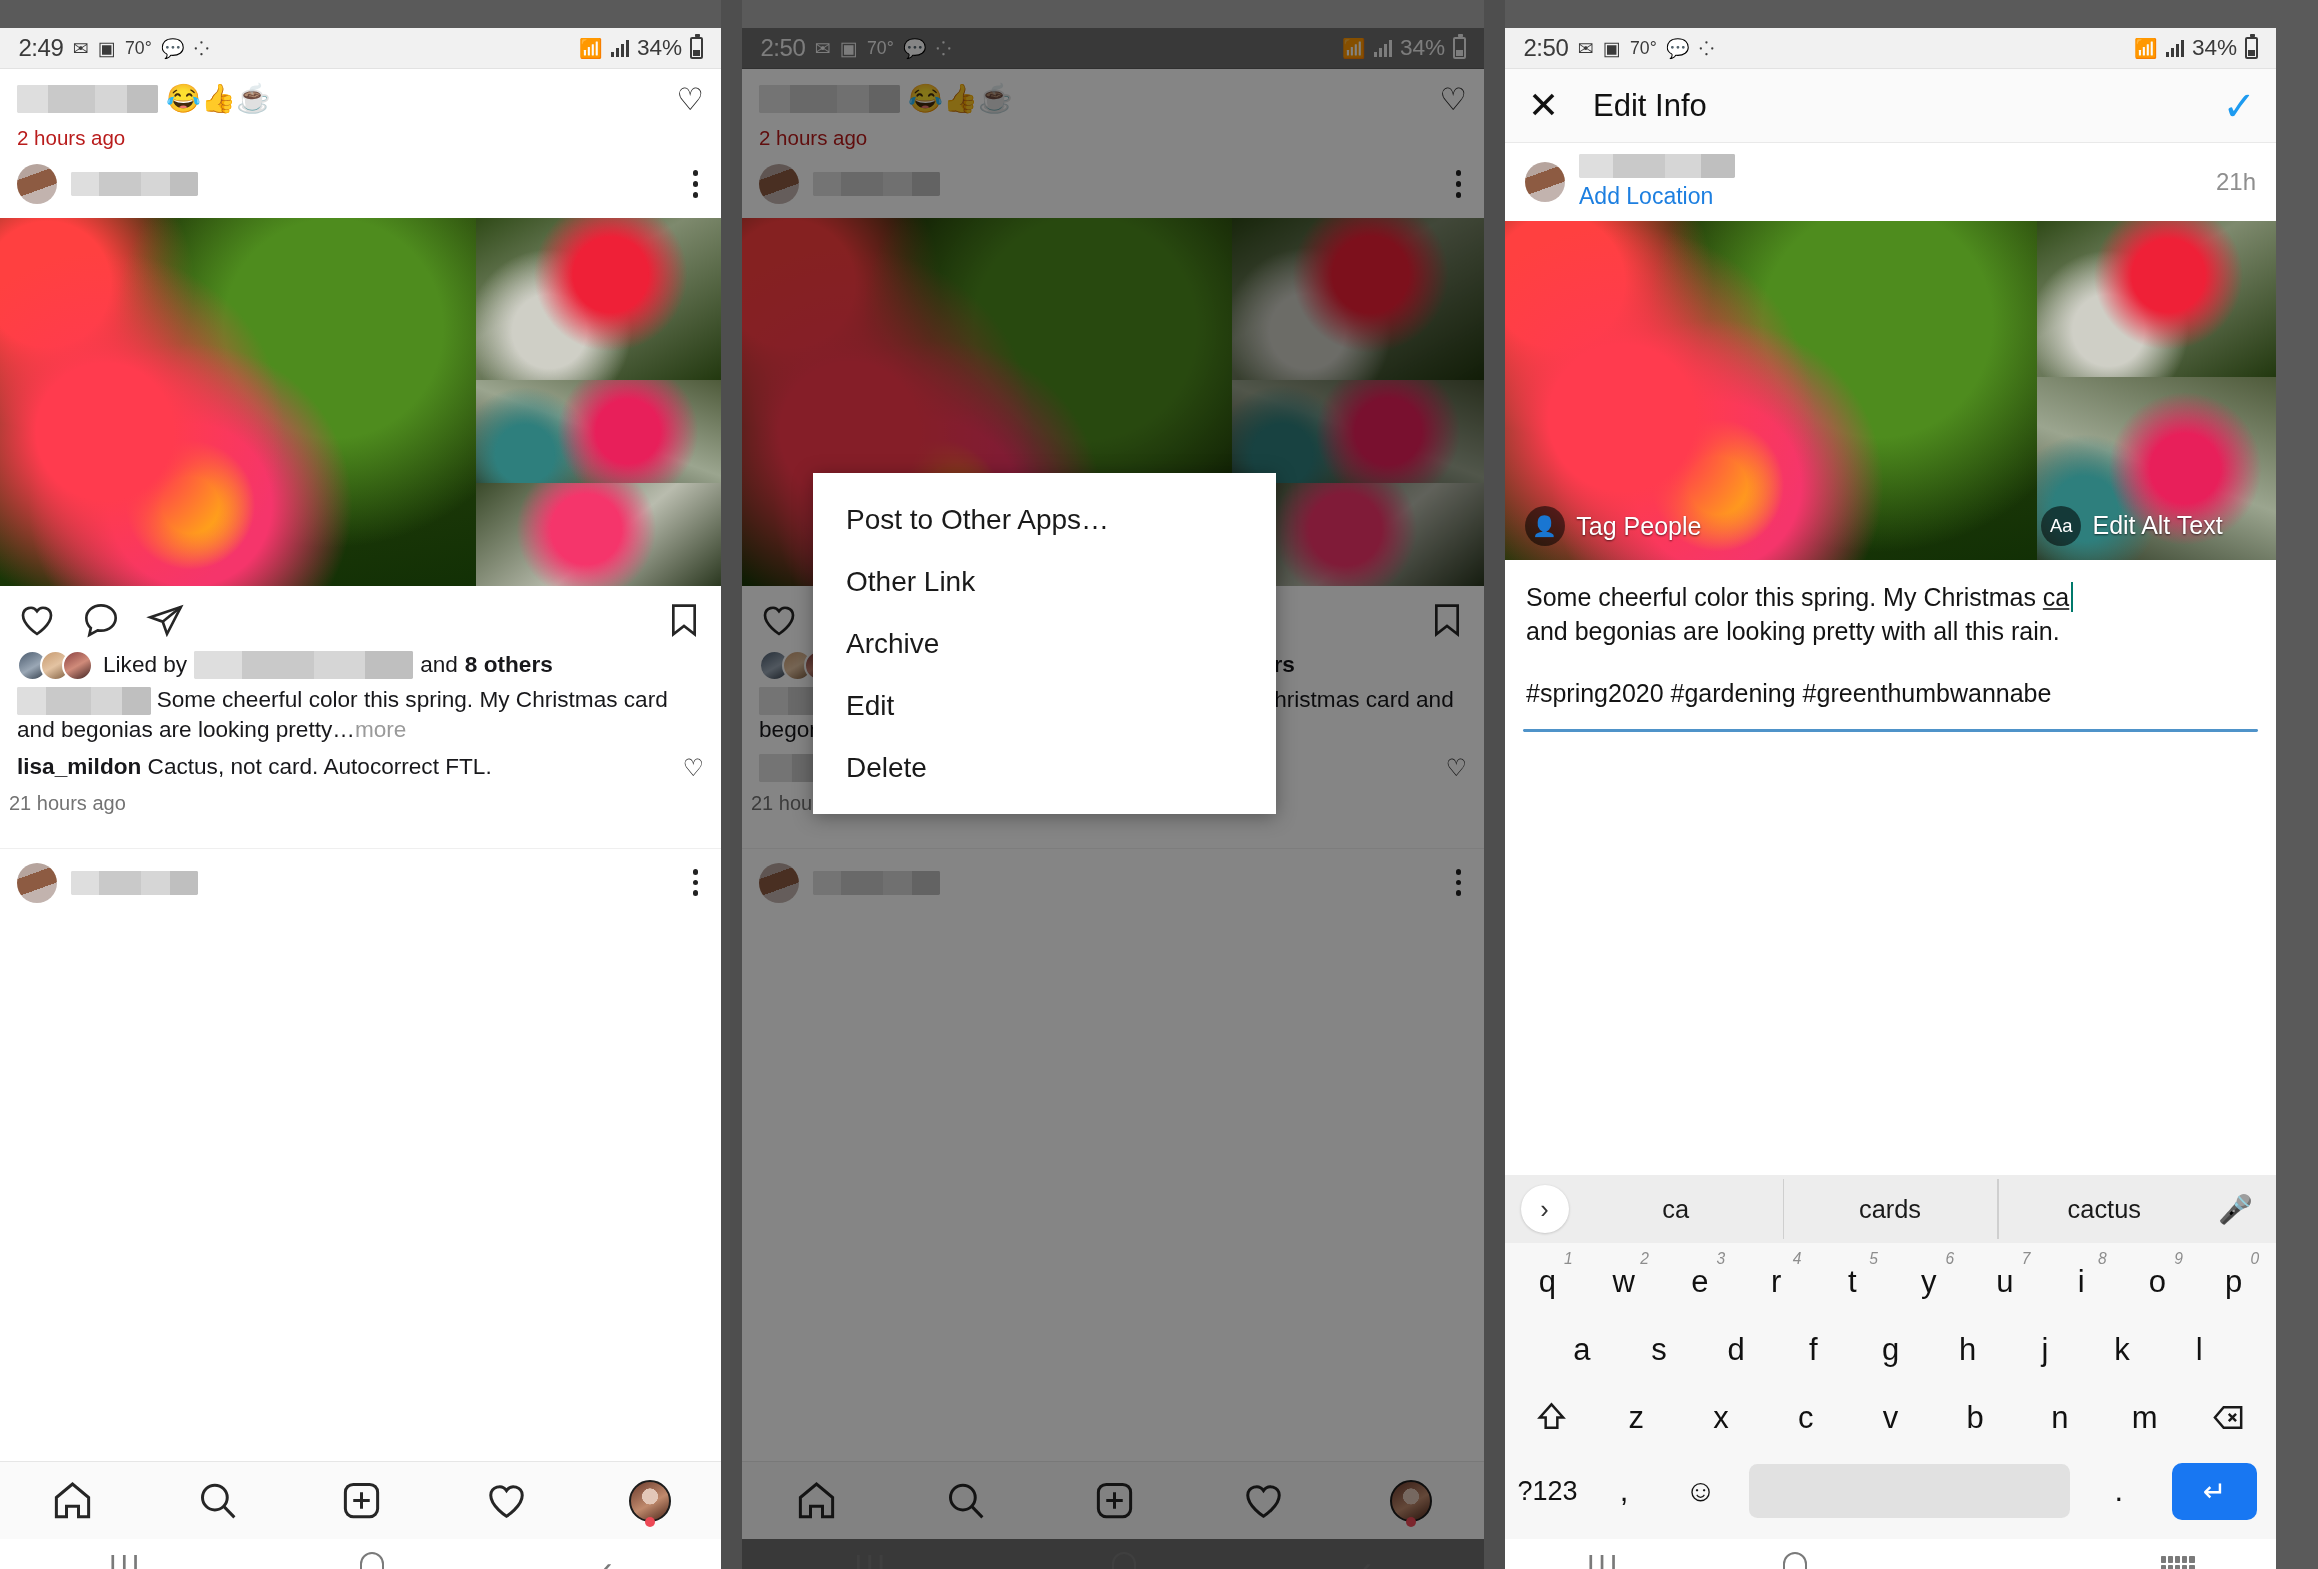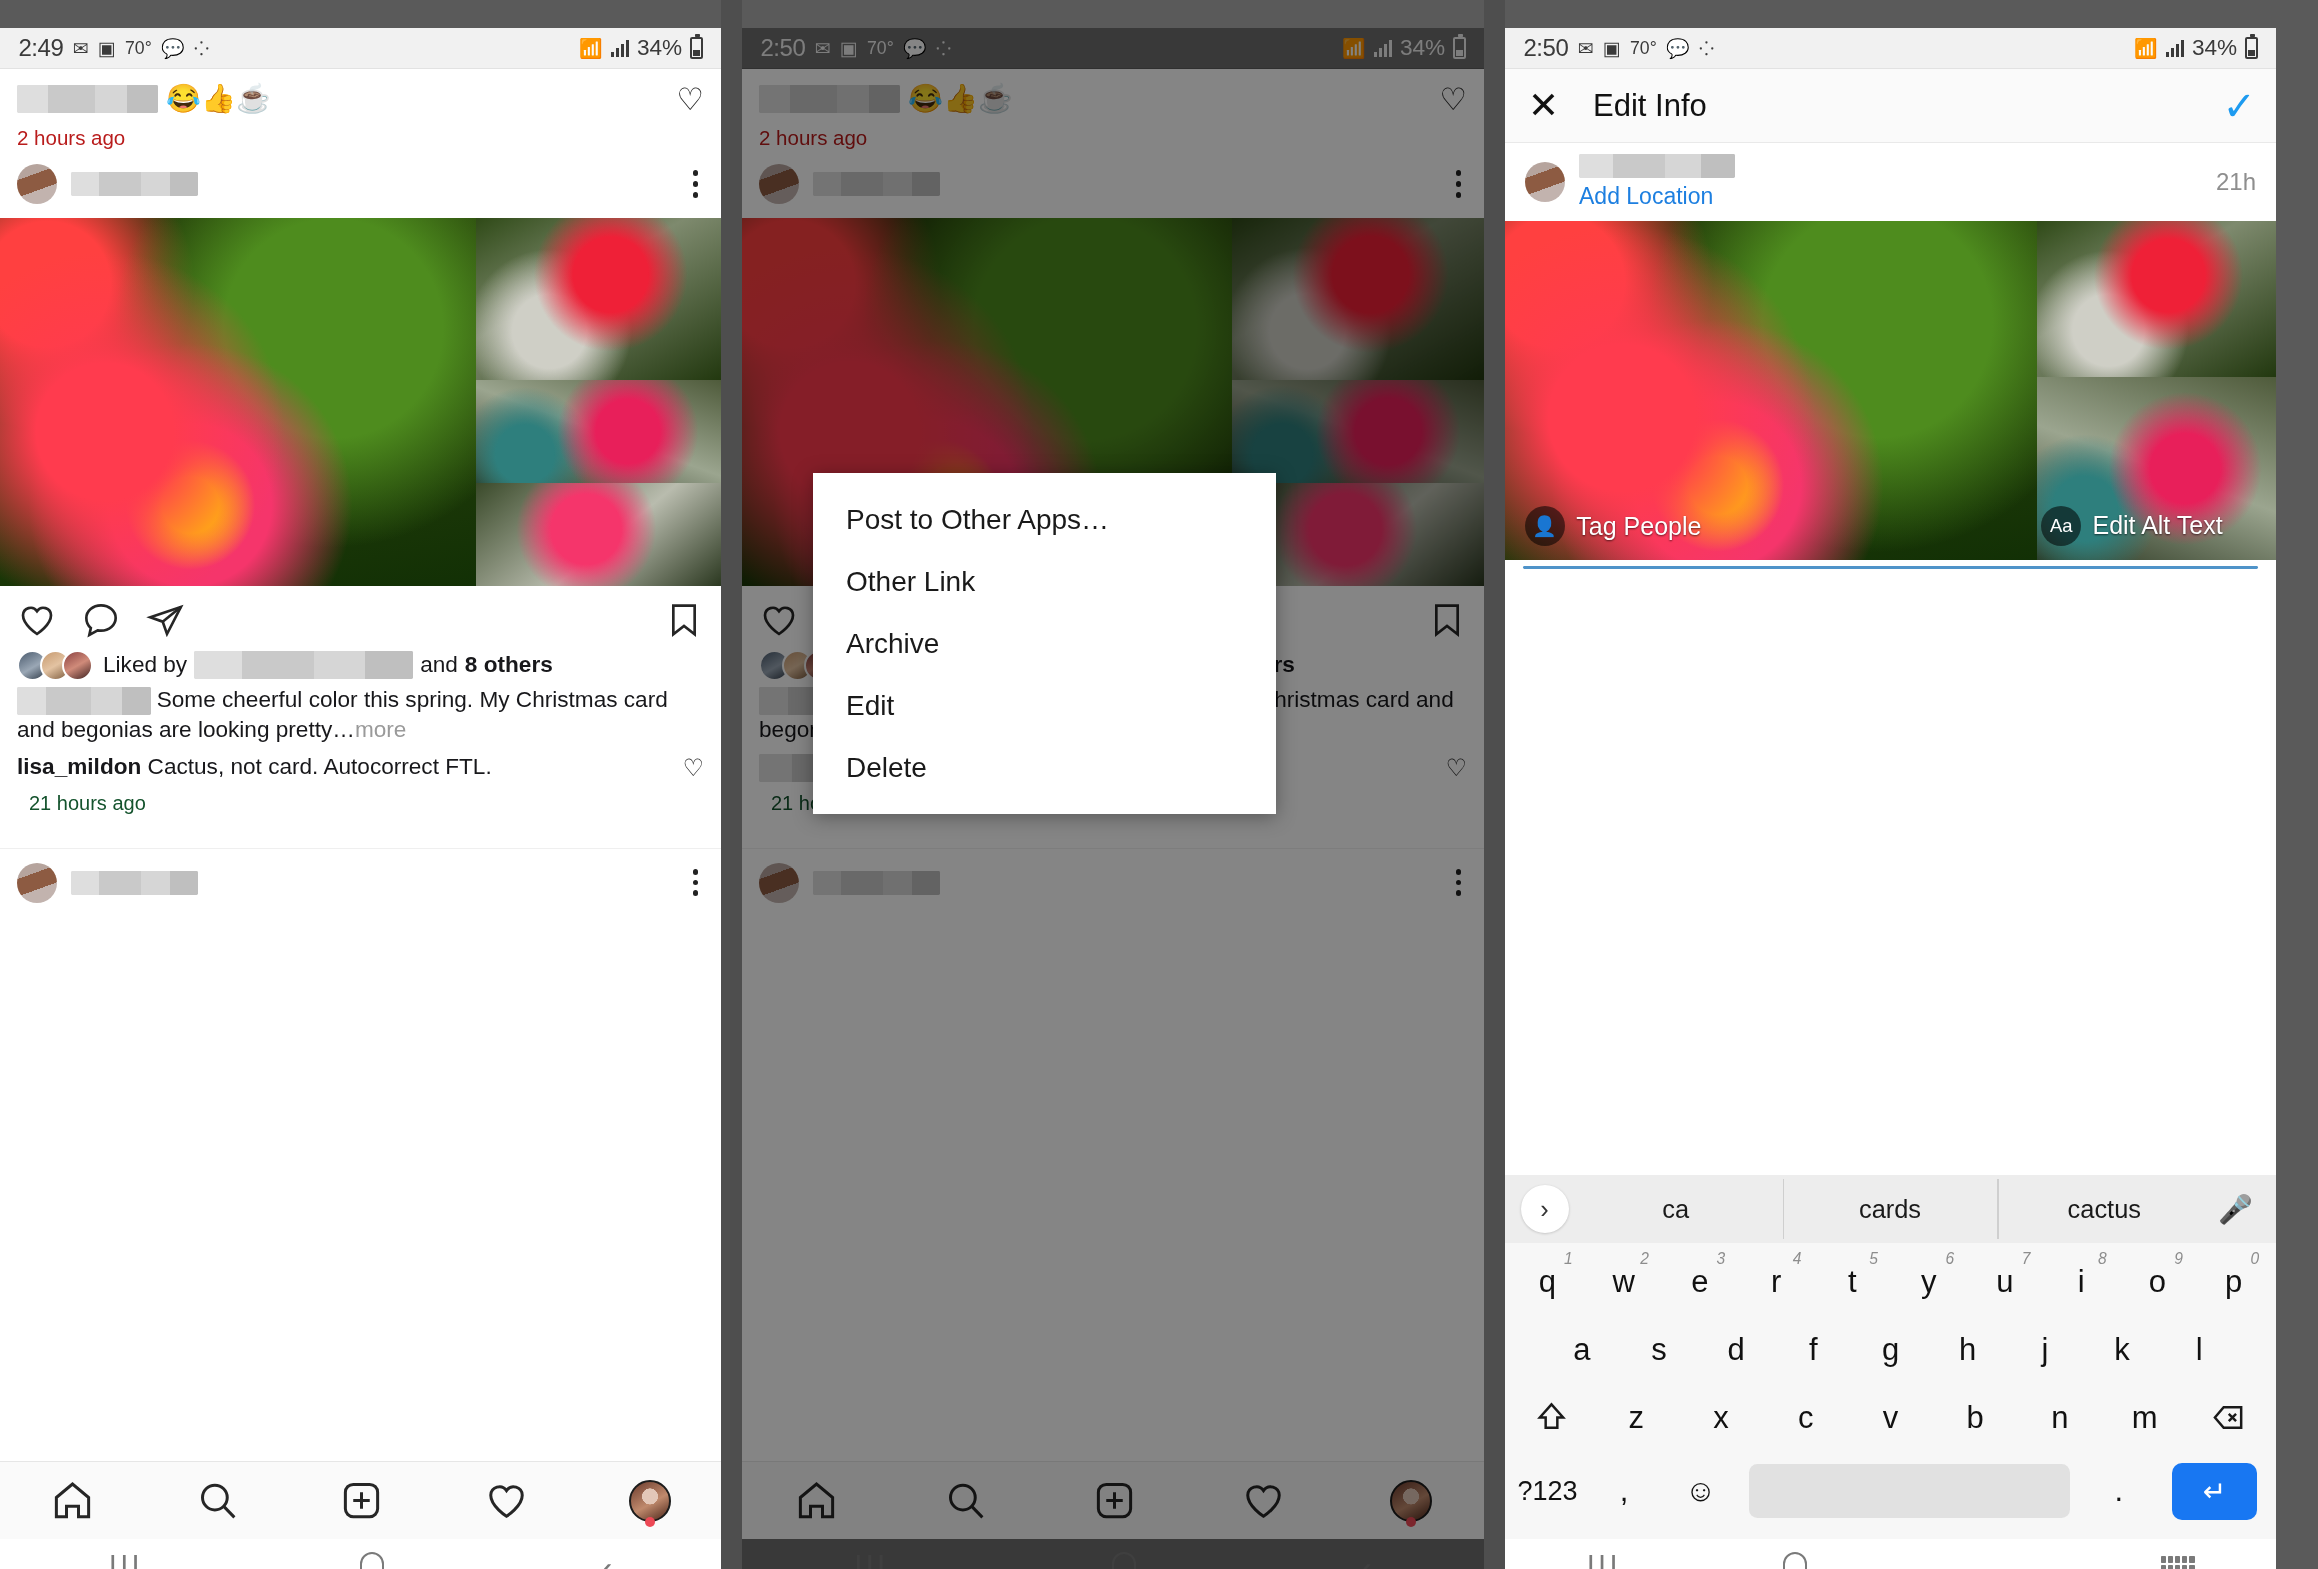--- a/index.html
+++ b/index.html
@@ -103,21 +103,21 @@
   .facepile span:first-child { margin-left:0; }
   .f1 { background: linear-gradient(150deg,#4b5b6e,#9aa7b5 55%, #2f3a47); }
   .f2 { background: linear-gradient(150deg,#c6996f,#e3c3a2 50%, #7b5a3c); }
   .f3 { background: linear-gradient(150deg,#8a4040,#d08b7a 50%, #3c1f1f); }
   .bold { font-weight: bold; }
 
   .caption { padding: 4.2px 17px 0 17px; font-size:22.6px; color:#18181b; line-height:1.34; }
   .more { color:#9a9a9a; }
   .cmt { padding: 8.5px 17px 0 17px; font-size:22.6px; color:#18181b; display:flex; align-items:flex-start; }
   .cmt .h { margin-left:auto; font-size:24px; color:#2b2b2b; }
-  .ts { padding:10px 17px 0 29px; color:#14532d; font-size:20px; }
+  .ts { padding:10px 17px 0 9px; color:#737373; font-size:20px; }
 
   .nextpost { display:flex; align-items:center; gap:14px; height:68px; padding:0 17px; border-top:0.7px solid #efefef;}
 
   
   .tabbar { position:absolute; left:0; right:0; bottom:58px; height:78px; background:#fafafa;
             border-top:0.7px solid #e6e6e6; display:flex; align-items:center; justify-content:space-around; }
   .tab { width:45px; height:45px; position:relative; }
   .tab svg { width:100%; height:100%; }
   .me-av { width:42px; height:42px; border-radius:50%; border:2.1px solid #1c1c1c;
            background: radial-gradient(circle at 50% 38%, #e3c7b8 0 26%, rgba(227,199,184,0) 27%), linear-gradient(150deg,#6b3a2c,#c08a6d 55%,#4a2418); position:relative;}
@@ -545,20 +545,26 @@
         <div class="ph ph-b" style="height:46%"></div>
         <div class="ph ph-c" style="height:54%">
           <span class="ovl-pill" style="left:4.2px">
             <span class="ovl-dot" style="font-size:18.4px">Aa</span>
             <span class="ovl-label">Edit Alt Text</span>
           </span>
         </div>
       </div>
     </div>
 
+    <div class="ei-caption">
+      <span>Some cheerful color this spring. My Christmas </span><span class="u">ca</span><span class="caret"></span><br>
+      <span>and begonias are looking pretty with all this rain.</span>
+      <div style="height:28px"></div>
+      <span>#spring2020 #gardening #greenthumbwannabe</span>
+    </div>
     <div class="ei-underline"></div>
 
     <div class="kb">
       <div class="kb-sugg">
         <span class="kb-expand">›</span>
         <span class="kb-sug">ca</span>
         <span class="kb-sug">cards</span>
         <span class="kb-sug">cactus</span>
         <span class="kb-mic">🎤</span>
       </div>

